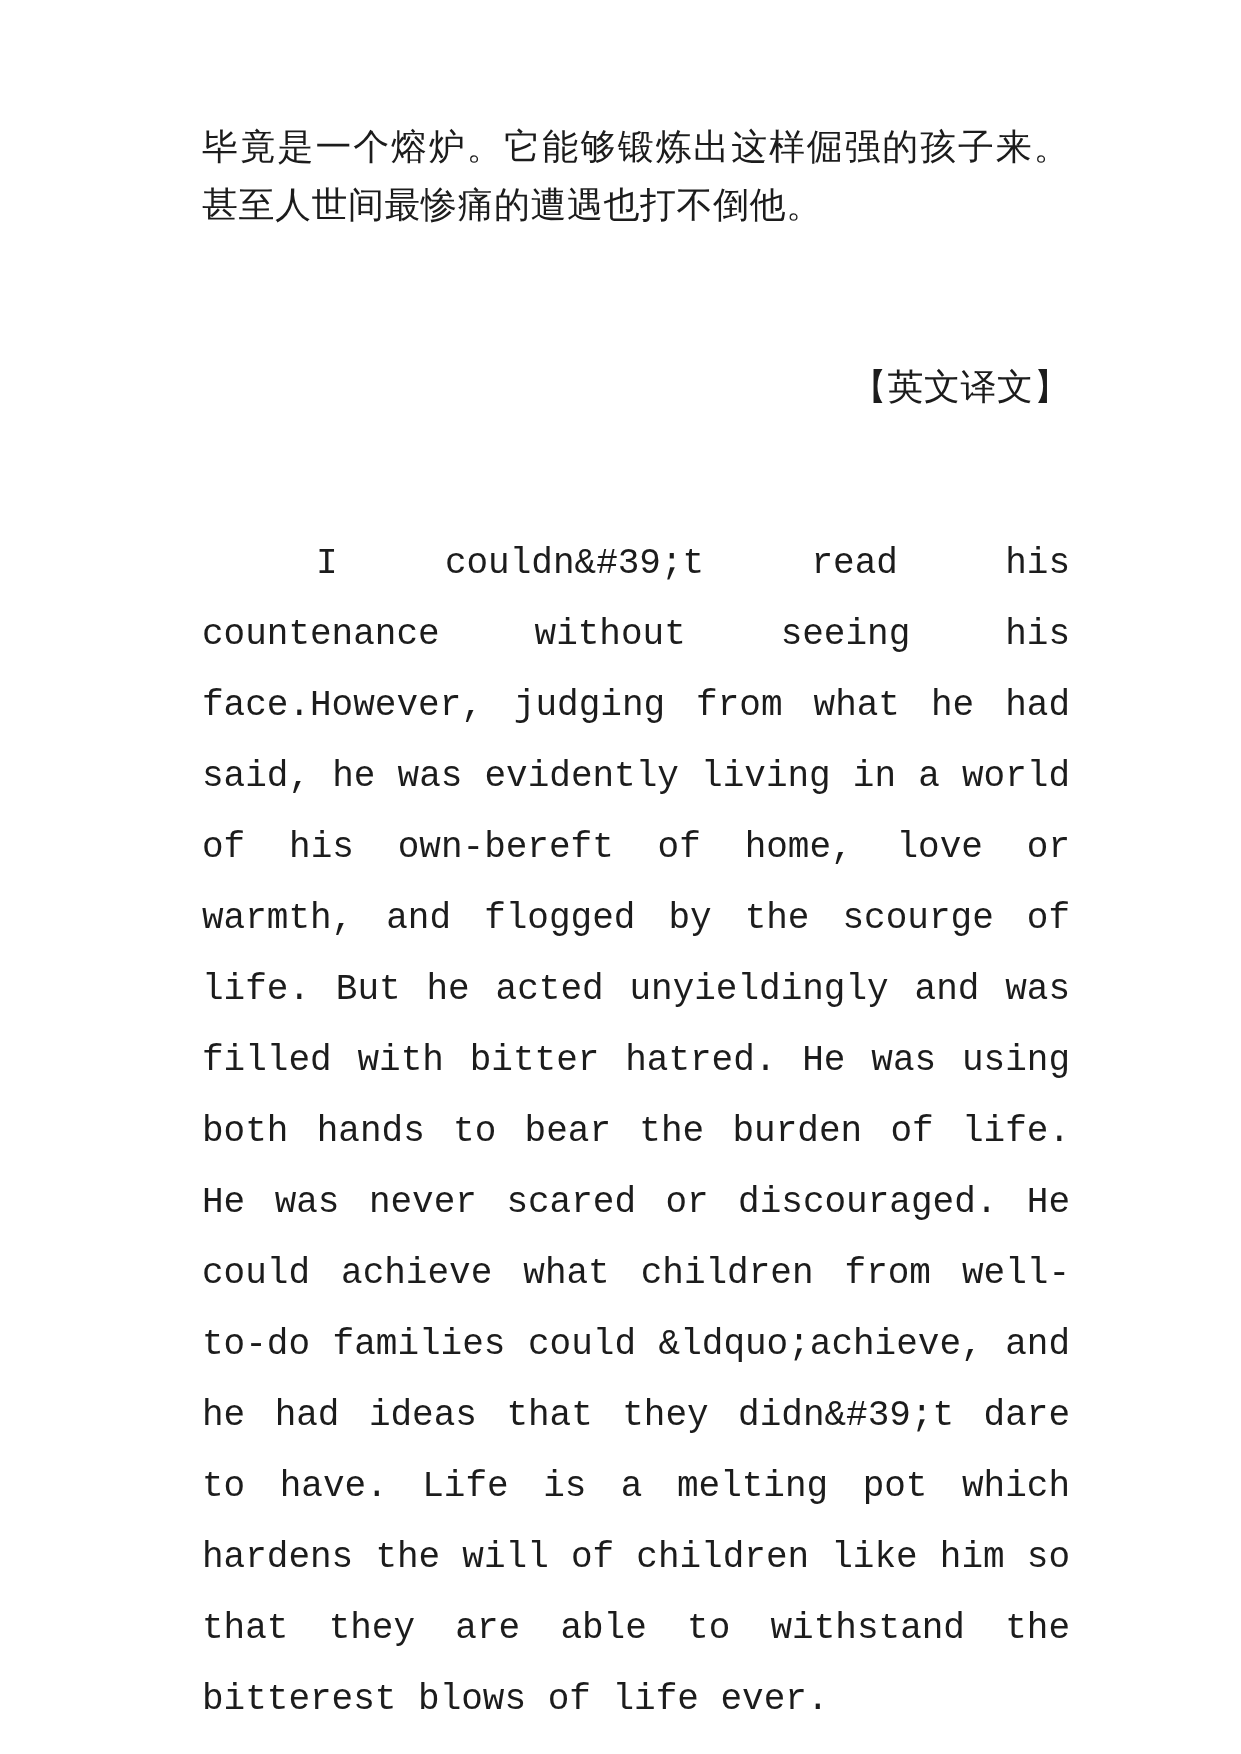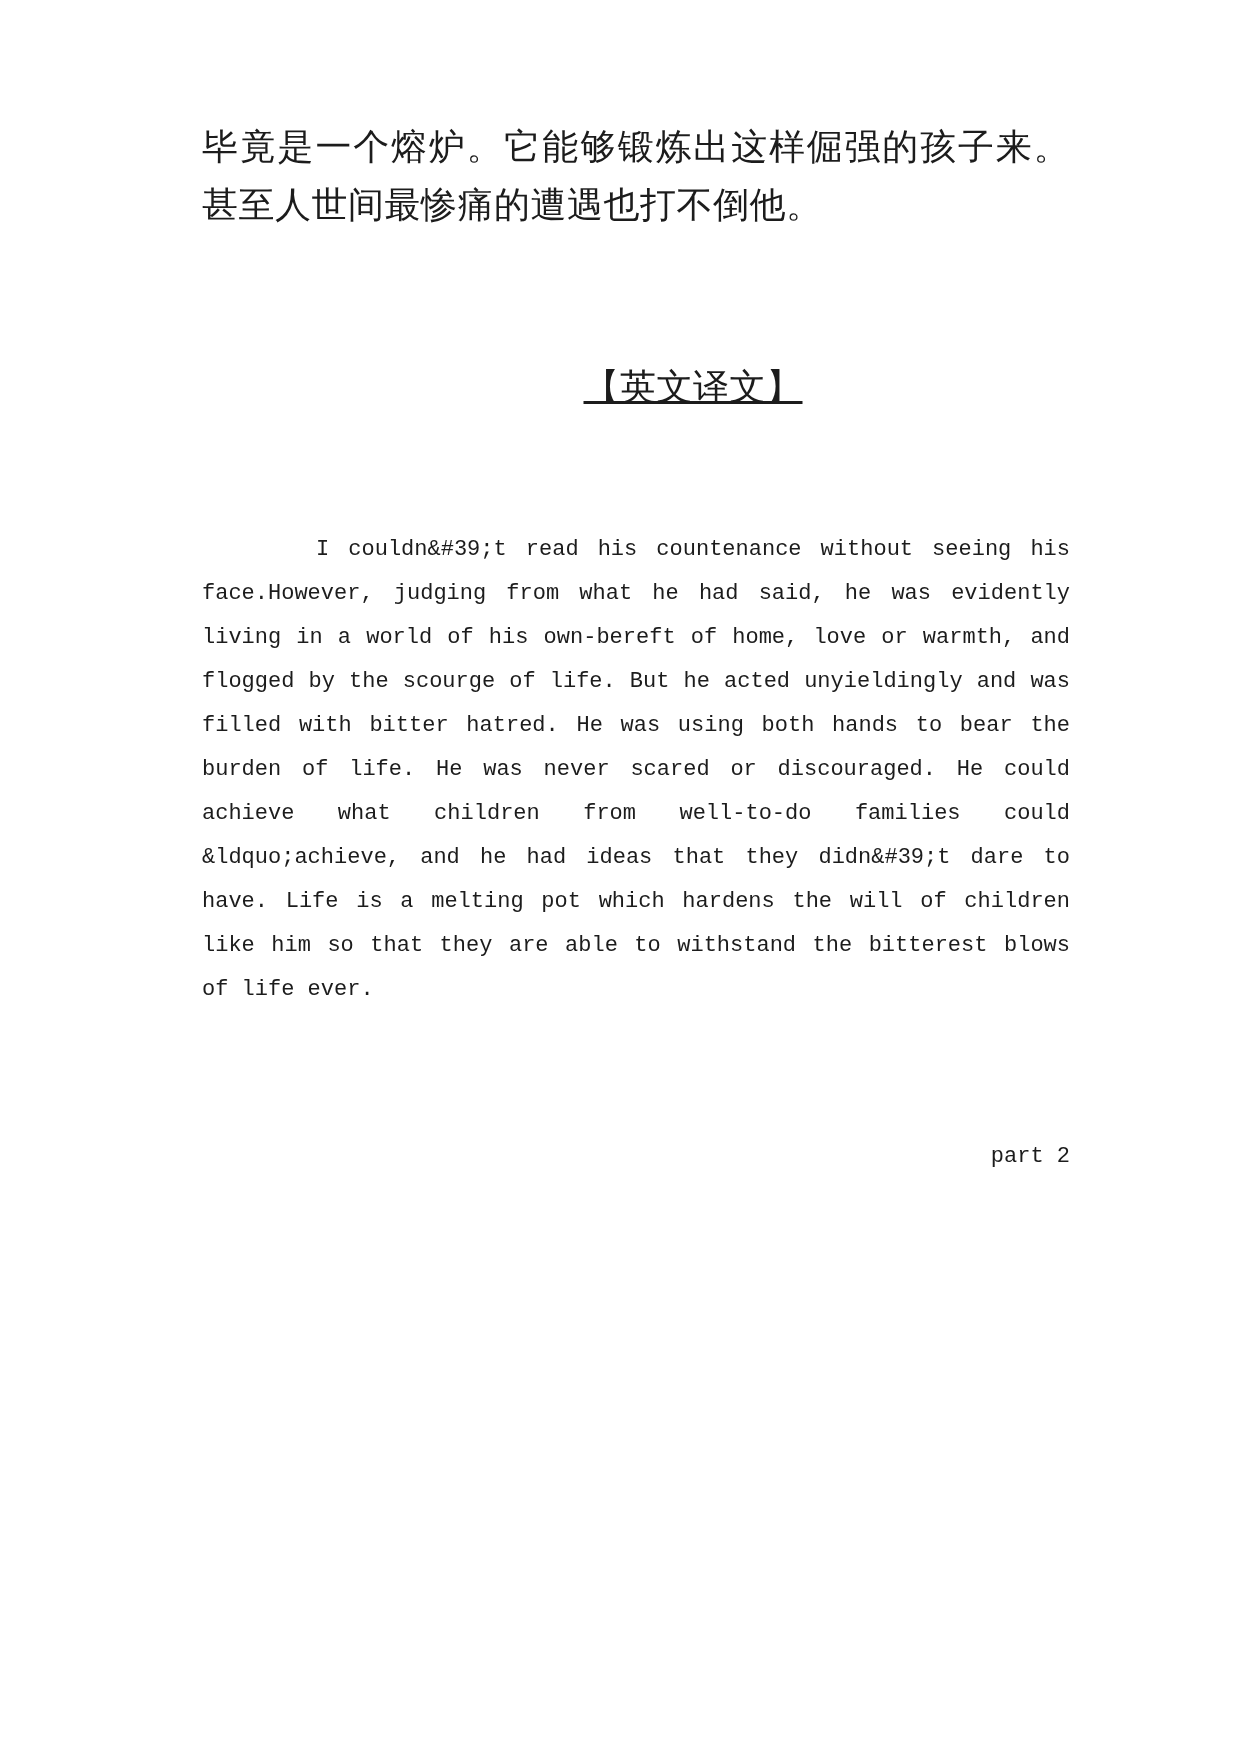--- a/index.html
+++ b/index.html
@@ -27,28 +27,27 @@
   }
   .cjk {
     font-family: "Liberation Serif", "DejaVu Serif", serif;
     font-size: 36px;
     line-height: 58px;
     text-align: justify;
     letter-spacing: 0.5px;
   }
   .eng {
     font-family: "Liberation Mono", "DejaVu Sans Mono", monospace;
-    font-size: 22px;
-    line-height: 44px;
+    font-size: 36px;
+    line-height: 71px;
   }
   .section-header {
     margin-top: 124px;
     text-indent: 114px;
-    text-align: center;
-    text-decoration: underline;
+    text-align: right;
   }
   .body-paragraph {
     margin-top: 112px;
     text-indent: 114px;
     text-align: justify;
     text-justify: inter-word;
   }
   .part-label {
     margin-top: 123px;
     text-indent: 114px;

